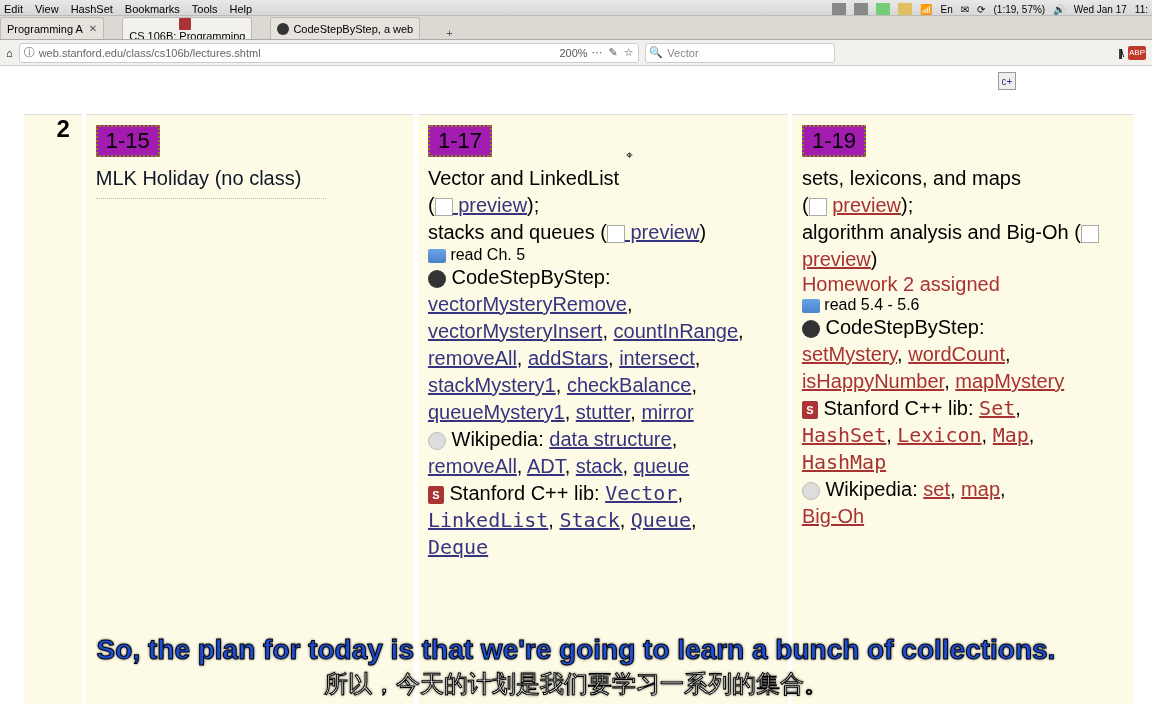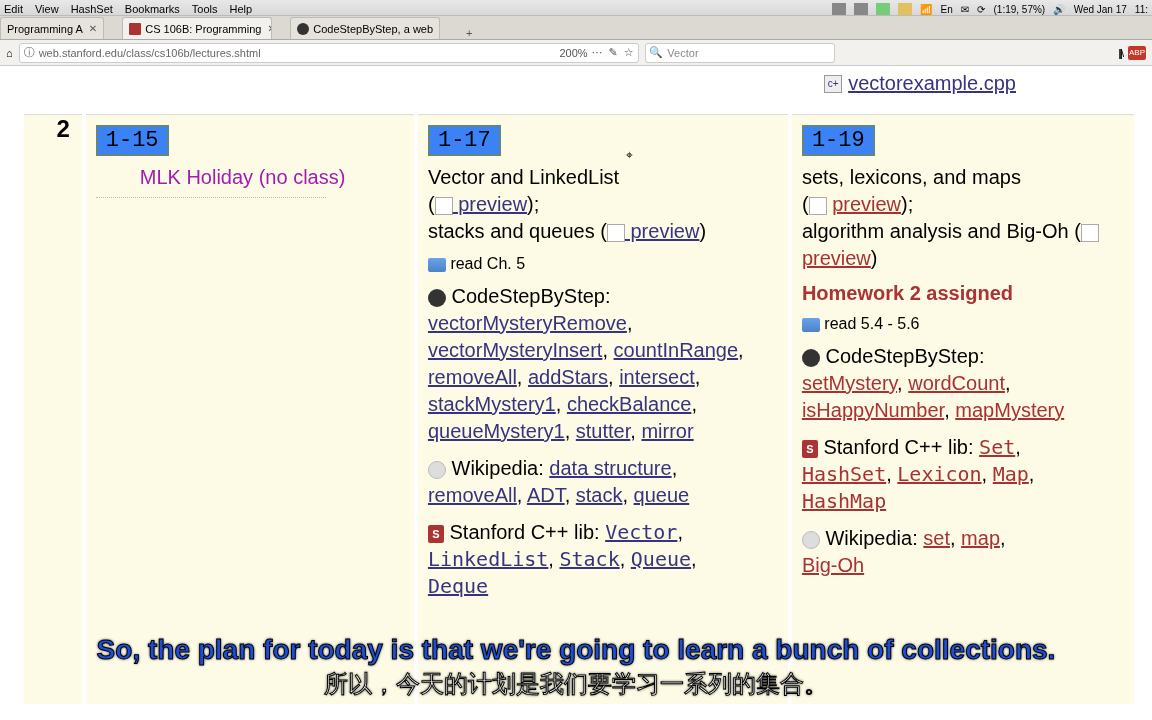--- a/index.html
+++ b/index.html
@@ -45,21 +45,21 @@
   padding: 0 6px;
   border: 1px solid #bbb;
   border-bottom: none;
   background: #e6e2dc;
   border-radius: 3px 3px 0 0;
   margin-right: 18px;
   max-width: 150px;
   overflow: hidden;
   white-space: nowrap;
 }
-.tab.active { background: #f3f1ee; }
+.tab.active { background: #f3f1ee; flex-direction: column; }
 .tab .favicon { width: 12px; height: 12px; background: #a33; margin-right: 4px; flex: 0 0 auto; border-radius:1px; }
 .tab .close { margin-left: 6px; color: #555; font-size: 10px; }
 .newtab { width: 22px; text-align:center; color:#555; }
 
 
 .toolbar {
   height: 26px;
   background: #f3f1ee;
   border-bottom: 1px solid #ccc;
   display: flex;
@@ -142,37 +142,36 @@
   height: 590px;
 }
 .day1 { width: 330px; }
 .day2 { width: 372px; }
 .day3 { width: 344px; }
 
 .date-badge {
   display: inline-block;
   padding: 1px 8px;
   border: 2px dotted #8a8a10;
-  background: #3b82f6;
+  background: #a21caf;
   font-size: 22px;
-  font-family: Liberation Mono, monospace;
 }
 .day-content { margin-top: 8px; font-size: 20px; line-height: 1.35; }
-.faded { color: #a21caf; margin-left: 44px; }
+.faded { color: #0f172a; }
 a, .lnk { color: #363381; text-decoration: underline; cursor: pointer; }
 .red-link { color: #a83232; text-decoration: underline; }
-.hw { color: #a33; font-weight: 700; font-size: 20px; }
+.hw { color: #a33; font-weight: 400; font-size: 20px; }
 .icon-sq { width:18px; height:18px; display:inline-block; vertical-align:middle; border:1px solid #aaa; background:#fff; }
 .icon-book { width:18px; height:14px; display:inline-block; vertical-align:middle; background: linear-gradient(#6aa3e8,#4a83c8); border-radius:2px; }
 .icon-csbs { width:18px; height:18px; display:inline-block; vertical-align:middle; border-radius:50%; background:#333; }
 .icon-wiki { width:18px; height:18px; display:inline-block; vertical-align:middle; border-radius:50%; background:#ddd; border:1px solid #bbb; }
 .icon-stan { width:16px; height:18px; display:inline-block; vertical-align:middle; background:#a33; color:#fff; font-size:11px; line-height:18px; text-align:center; font-weight:bold; border-radius:2px; }
 .mono { font-family: "Menlo","Consolas",monospace; }
 .sep-dotted { border-top: 1px dotted #bbb; margin: 6px 0; height:1px; width: 230px; }
-.block { margin-top: 10px; }
+.block { }
 
 
 .subs {
   position: absolute;
   left: 0; right: 0; bottom: 20px;
   text-align: center;
   pointer-events: none;
 }
 .subs .line1 {
   font-size: 28px;
@@ -255,21 +254,20 @@
   <div class="right-icons">
     <span style="letter-spacing:-2px">|||\</span>
     <span class="abo-badge">ABP</span>
   </div>
 </div>
 
 <div class="content">
 
   <div class="vector-file">
     <span class="cpp-icon">c+</span>
-    <a class="lnk">vectorexample.cpp</a>
   </div>
 
   <div class="week-row">
     <div class="week-num">2</div>
 
     <div class="day day1">
       <span class="date-badge">1-15</span>
       <div class="day-content faded">MLK Holiday (no class)</div>
       <div class="sep-dotted"></div>
     </div>

